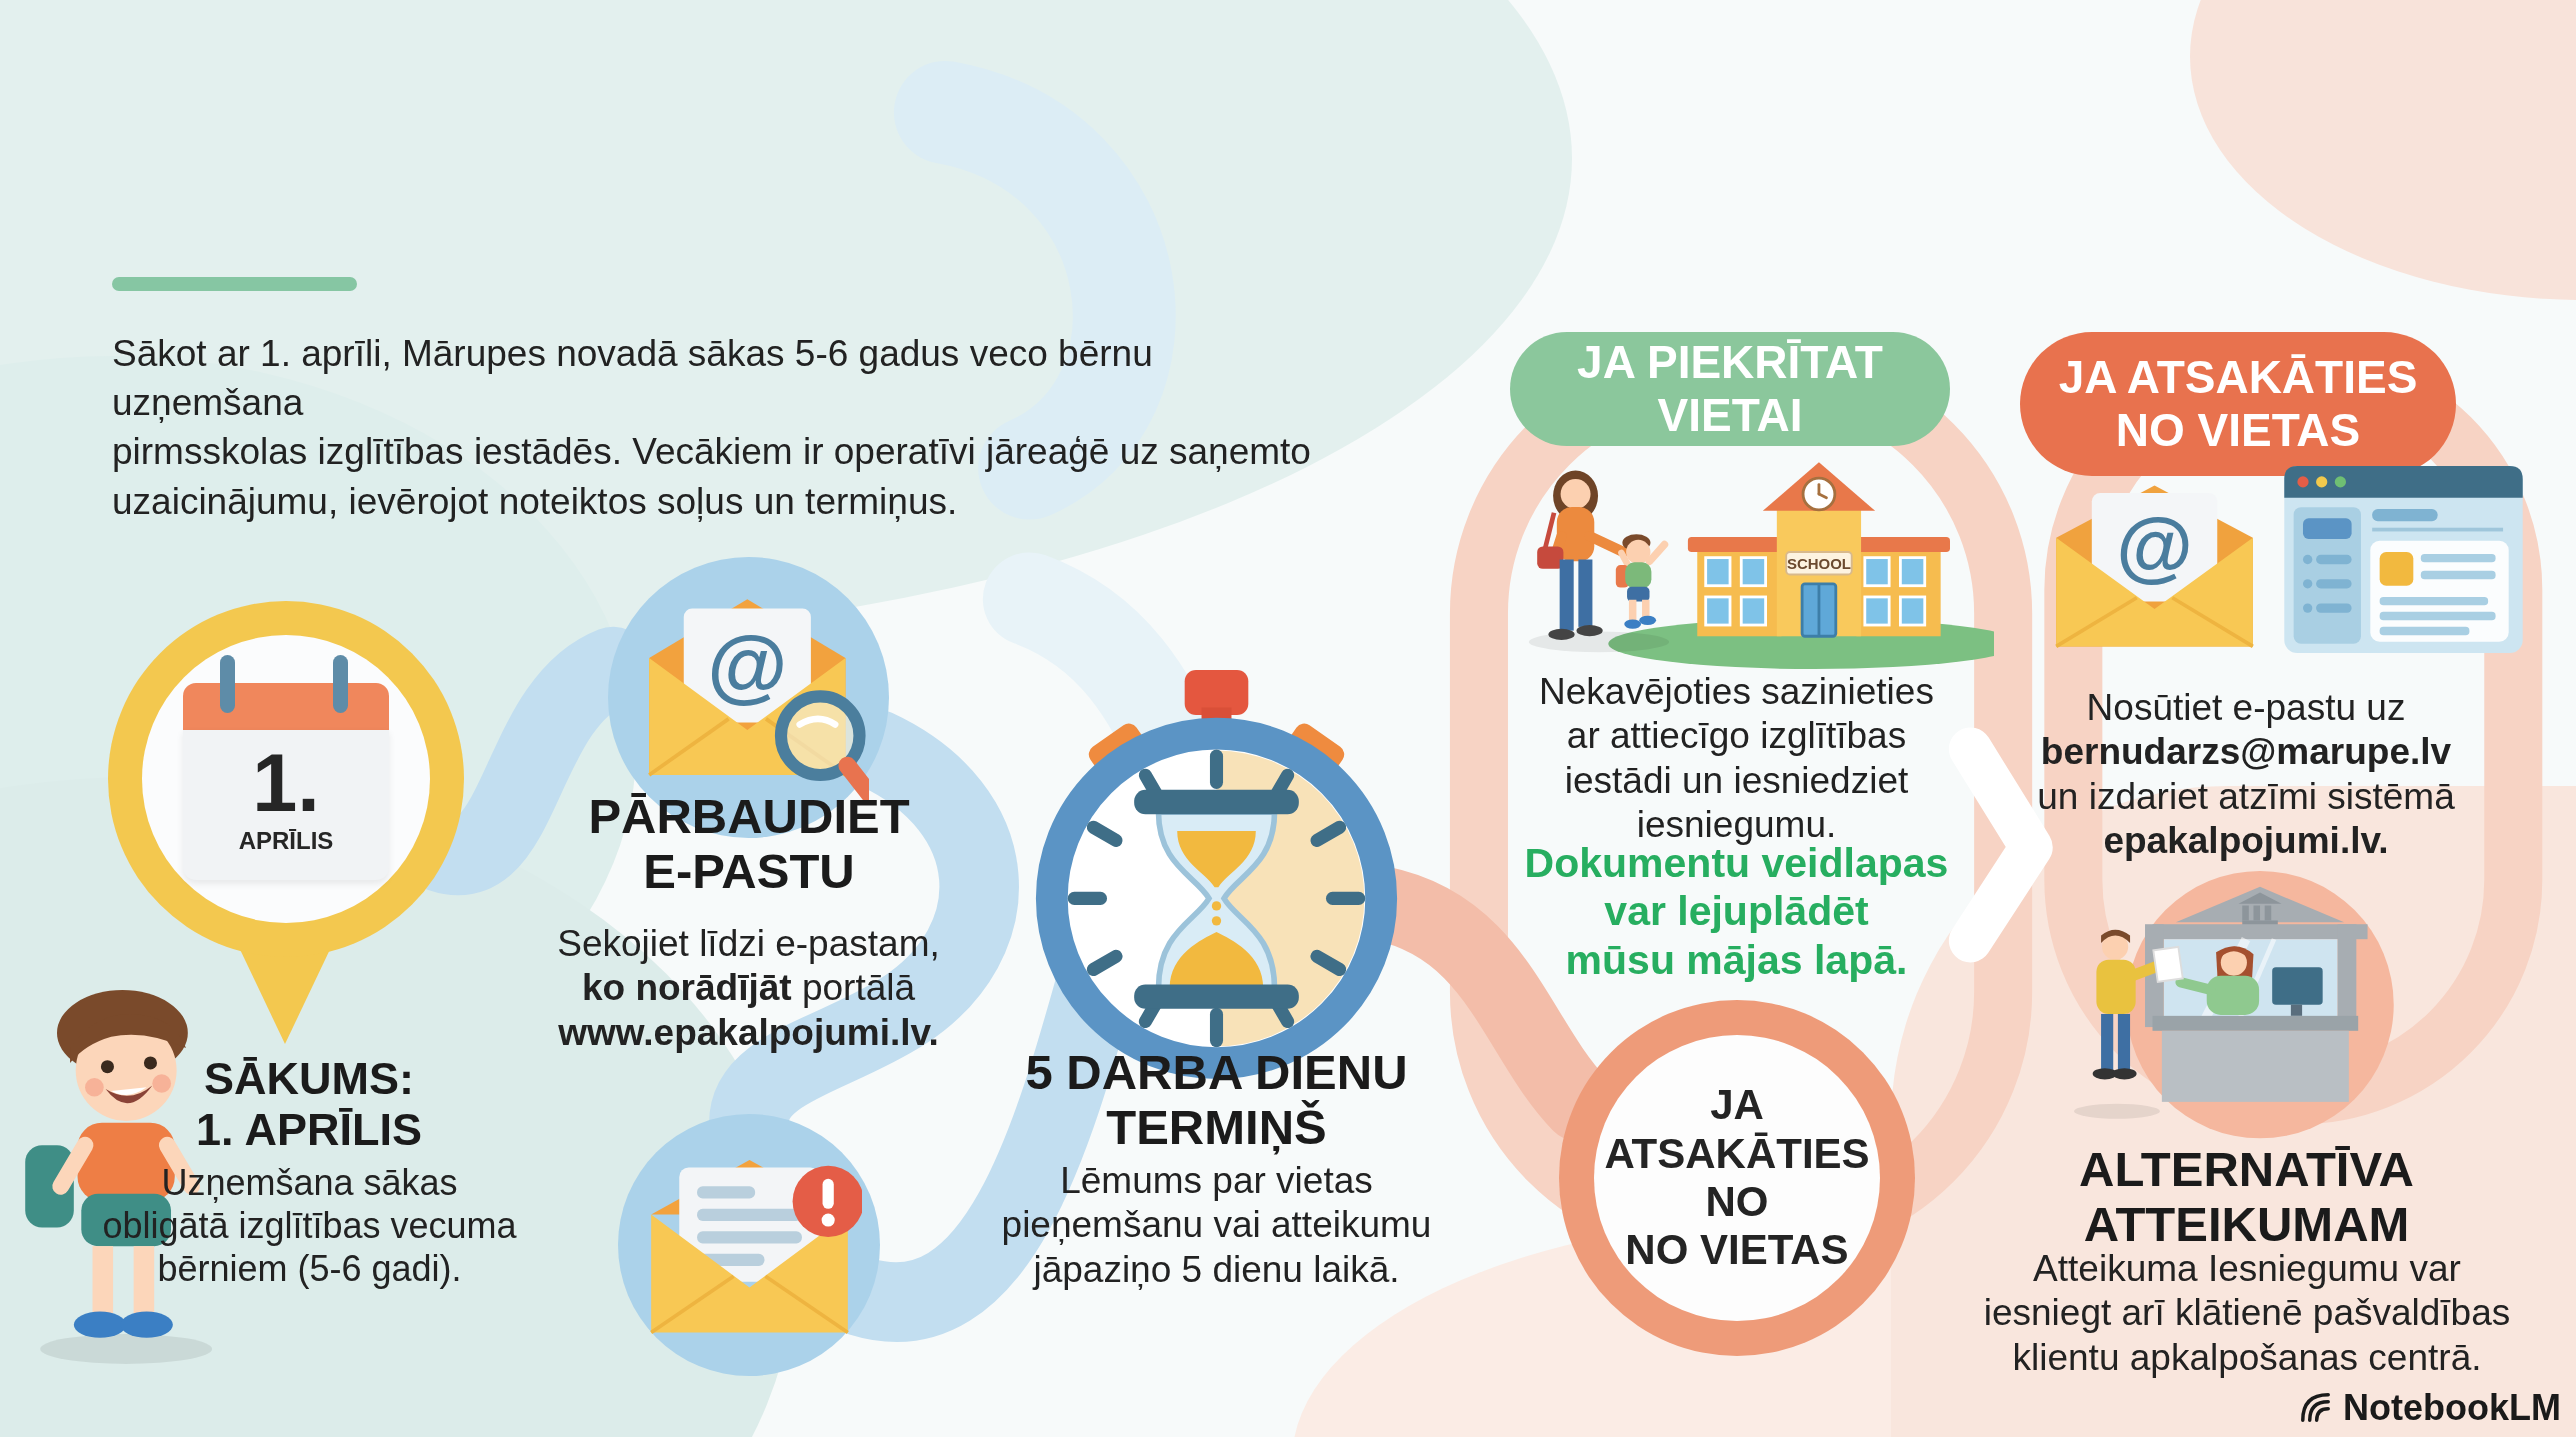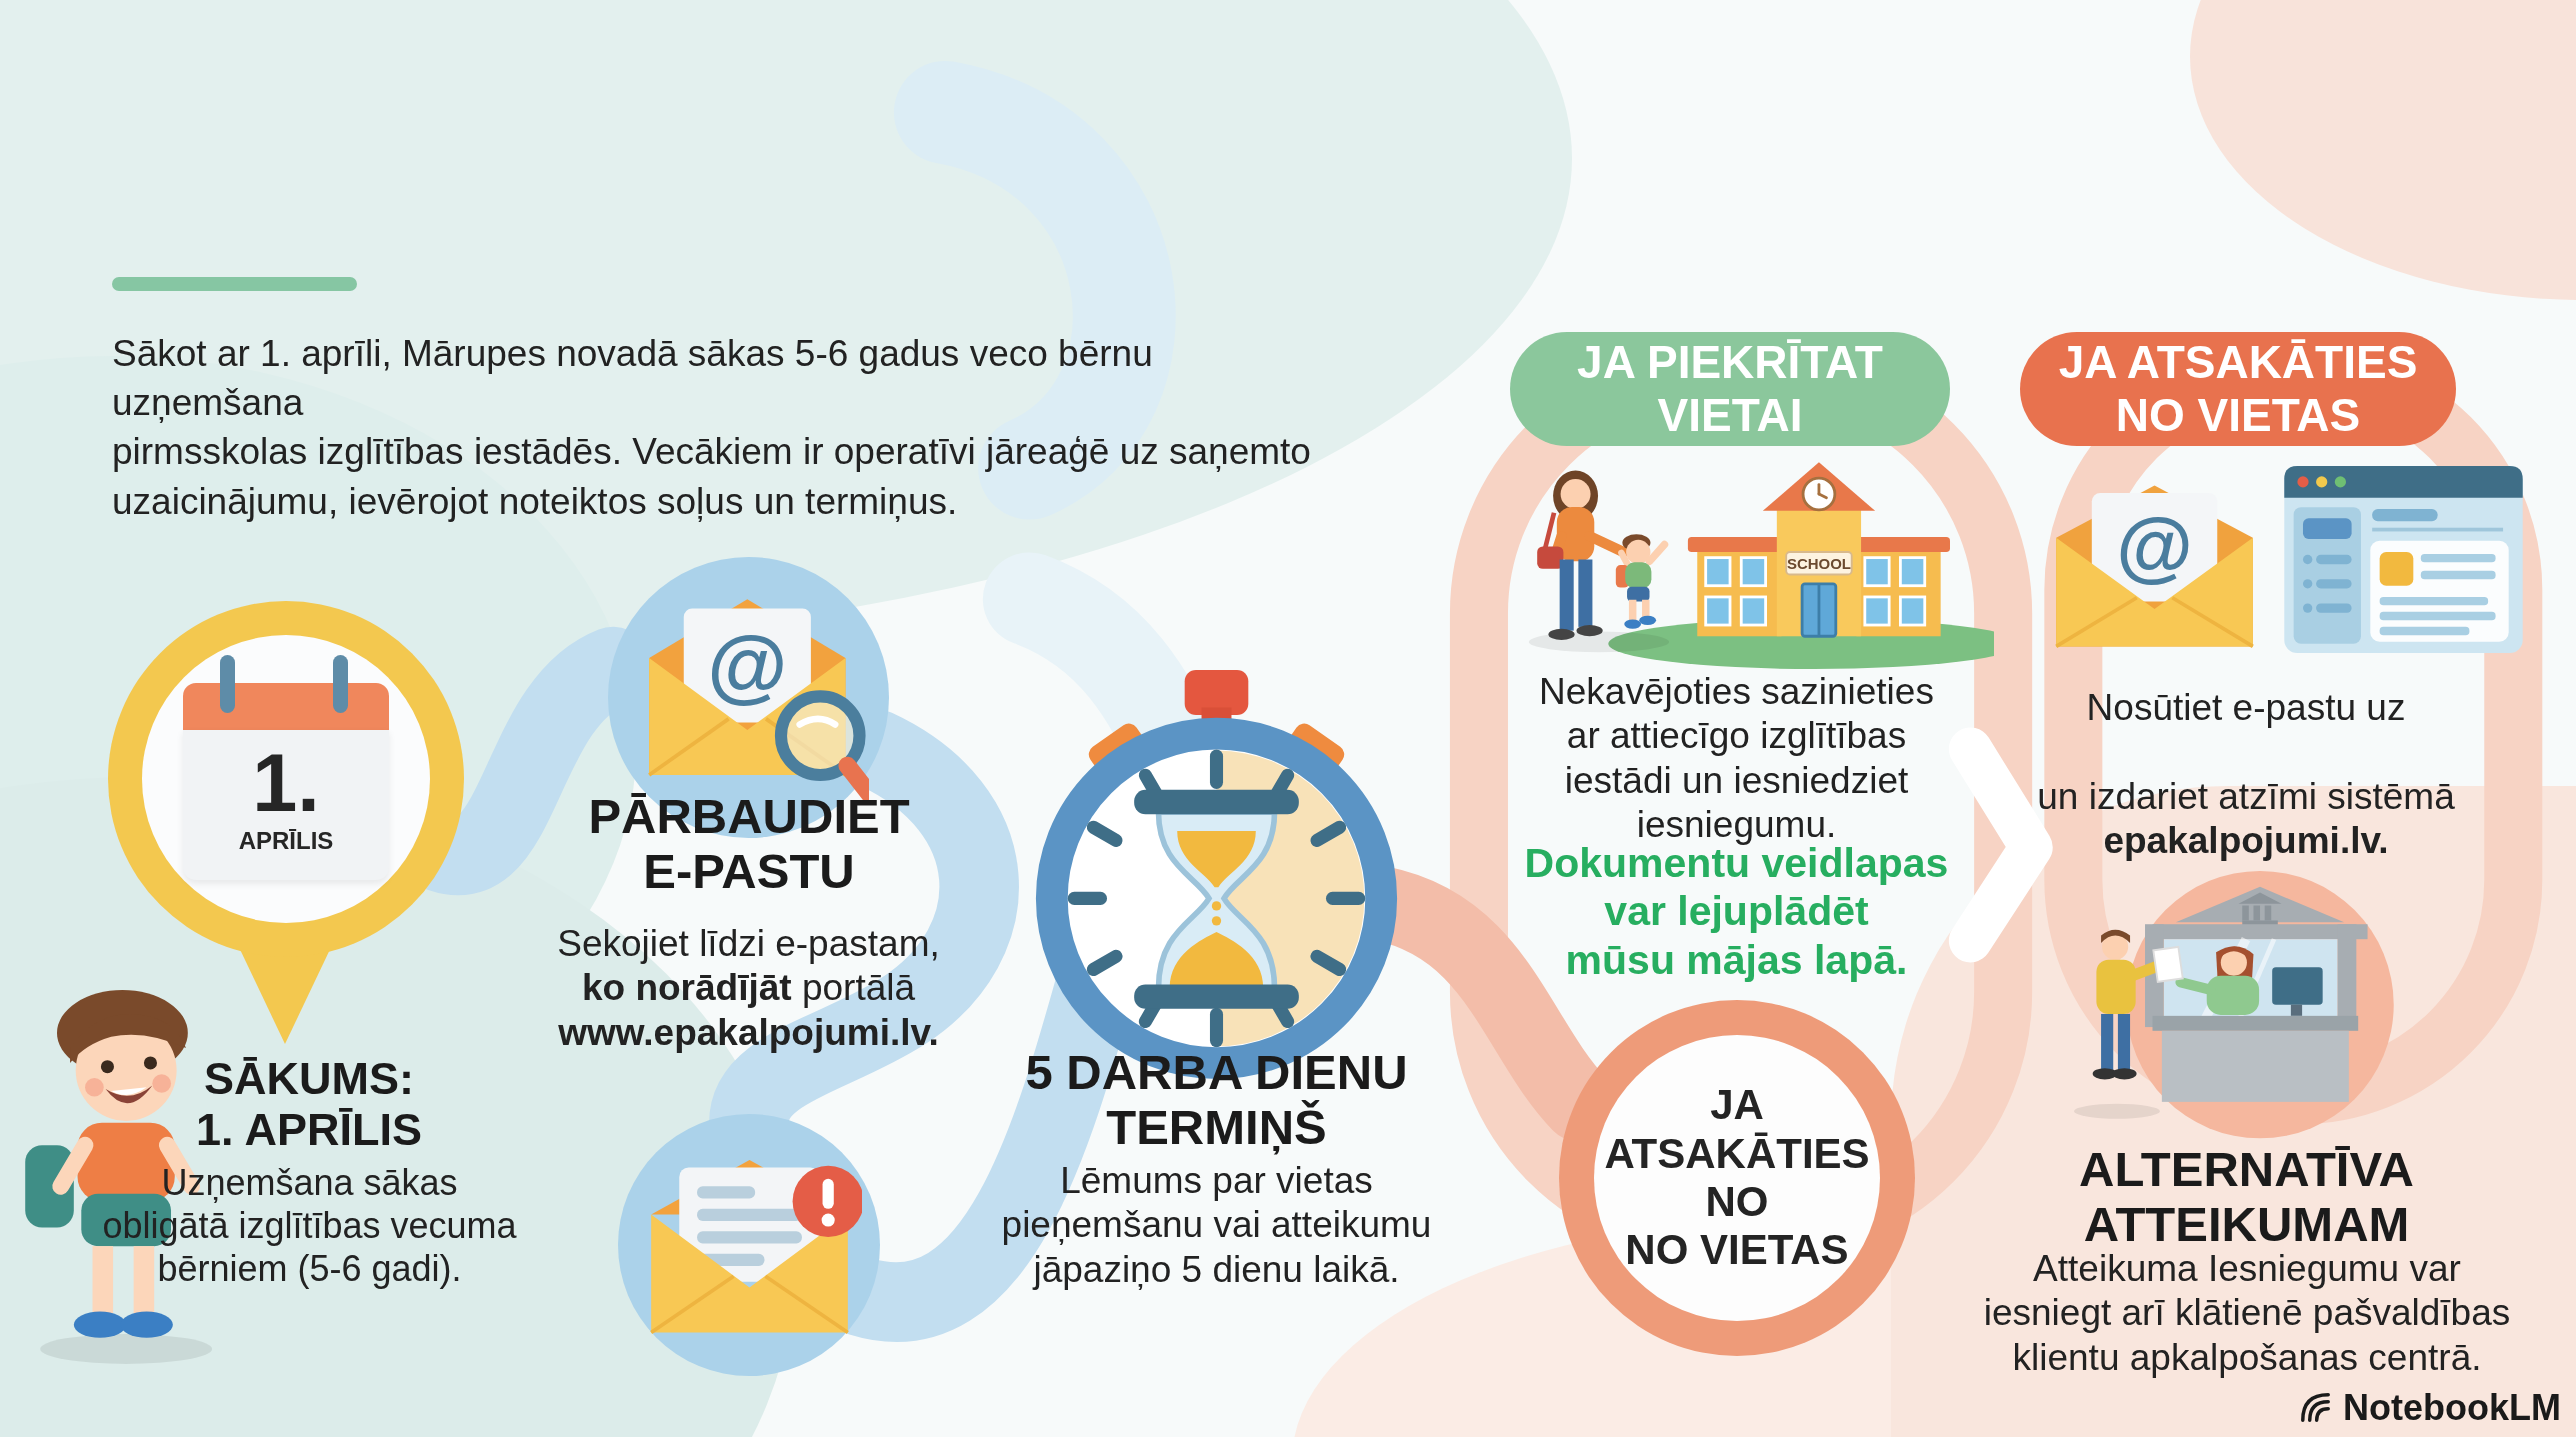--- a/index.html
+++ b/index.html
@@ -24,21 +24,21 @@
   .step-body{font-size:37px;line-height:1.2;color:#222;}
   .sakums-head{left:75px;top:1054px;width:468px;font-size:45px;}
   .sakums-body{left:66px;top:1161px;width:487px;font-size:36px;}
   .parbaudiet-head{left:515px;top:789px;width:468px;}
   .parbaudiet-body{left:496px;top:894px;width:505px;margin-top:28px;}
   .darba-head{left:973px;top:1045px;width:487px;}
   .darba-body{left:973px;top:1159px;width:487px;}
   .badge{border-radius:94px;display:flex;align-items:center;justify-content:center;
          color:#fff;font-weight:700;font-size:46px;line-height:1.15;text-align:center;white-space:pre-line;}
   .badge-green{left:1510px;top:332px;width:440px;height:114px;background:#8bc79c;}
-  .badge-orange{left:2020px;top:332px;width:436px;height:114px;background:#e8724e;}
+  .badge-orange{left:2020px;top:332px;width:436px;height:144px;background:#e8724e;}
   .accept-body{left:1493px;top:670px;width:487px;}
   .accept-note{left:1493px;top:839px;width:487px;font-size:41px;font-weight:700;color:#27ae60;line-height:1.18;}
   .decline-body{left:1984px;top:686px;width:524px;}
   .b{font-weight:700;}
   .decline-circle{left:1559px;top:1000px;width:356px;height:356px;border-radius:50%;background:#ee9b79;
                   display:flex;align-items:center;justify-content:center;}
   .decline-circle-inner{width:286px;height:286px;border-radius:50%;background:#fdfdfd;
                   display:flex;align-items:center;justify-content:center;
                   font-weight:700;font-size:42px;line-height:1.15;text-align:center;white-space:pre-line;color:#242424;}
   .alt-head{left:1994px;top:1142px;width:505px;}
@@ -297,21 +297,21 @@
     <rect x="92" y="80" width="148" height="108" rx="10" fill="#fbfdfe"></rect>
     <rect x="102" y="92" width="36" height="36" rx="7" fill="#f2b93f"></rect>
     <rect x="146" y="94" width="80" height="9" rx="4" fill="#a9cfe3"></rect>
     <rect x="146" y="112" width="80" height="9" rx="4" fill="#a9cfe3"></rect>
     <rect x="102" y="140" width="116" height="9" rx="4" fill="#a9cfe3"></rect>
     <rect x="102" y="156" width="124" height="9" rx="4" fill="#a9cfe3"></rect>
     <rect x="102" y="172" width="96" height="9" rx="4" fill="#a9cfe3"></rect>
   </svg>
   <div class="abs ctr step-body decline-body">
     <span>Nosūtiet e-pastu uz</span><br>
-    <br>
+    <span class="b">bernudarzs@marupe.lv</span><br>
     <span>un izdariet atzīmi sistēmā</span><br>
     <span class="b">epakalpojumi.lv.</span>
   </div>
 
   <div class="abs decline-circle">
     <div class="decline-circle-inner">JA
 ATSAKĀTIES
 NO
 NO VIETAS</div>
   </div>

